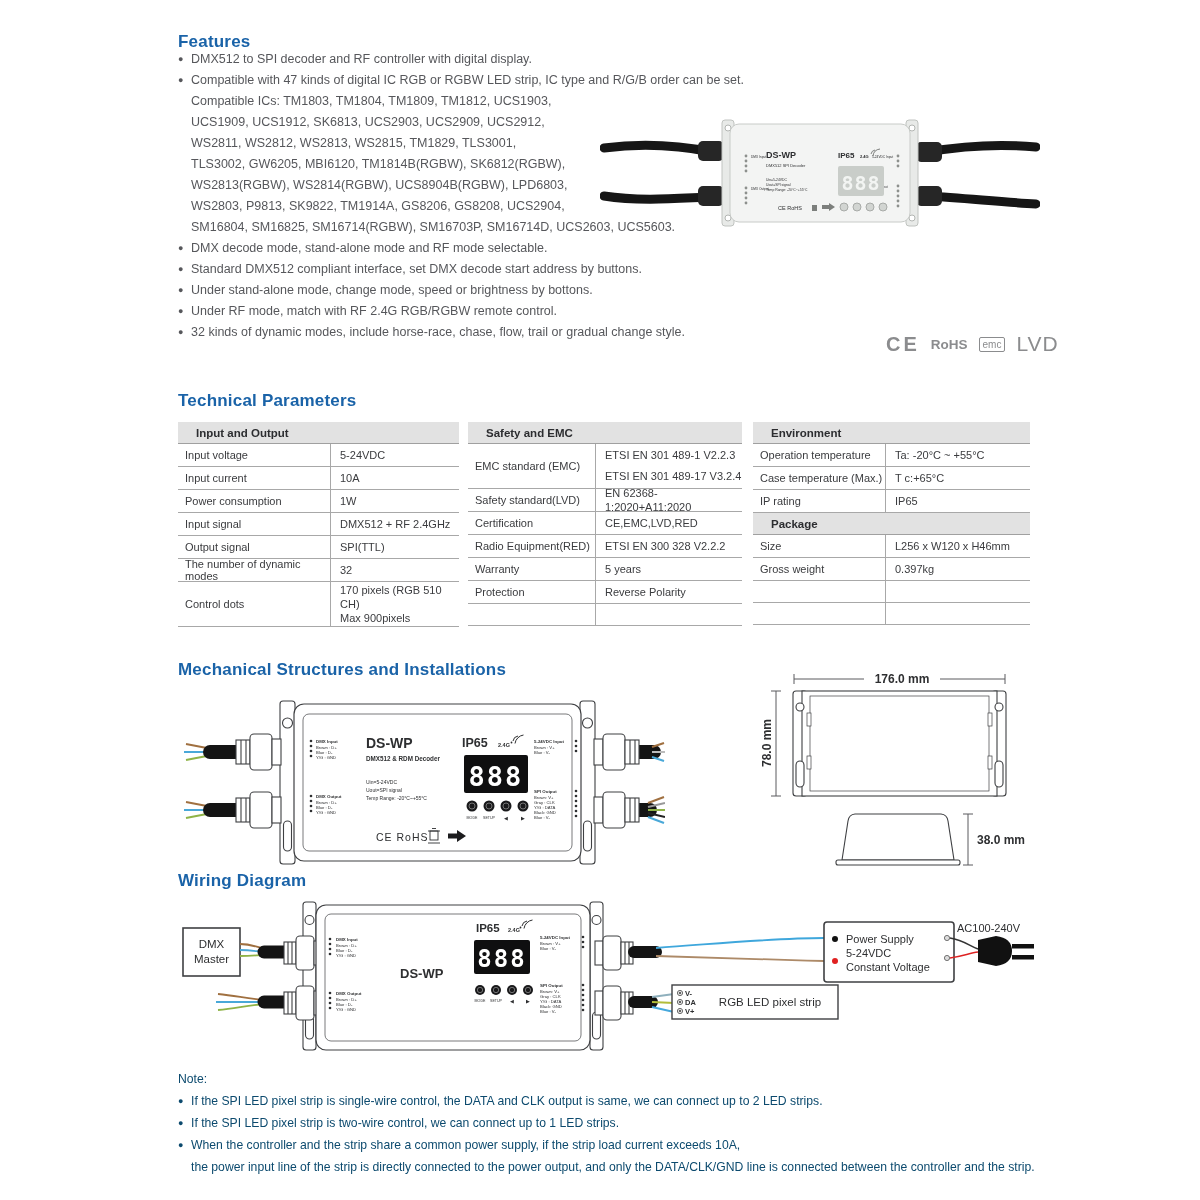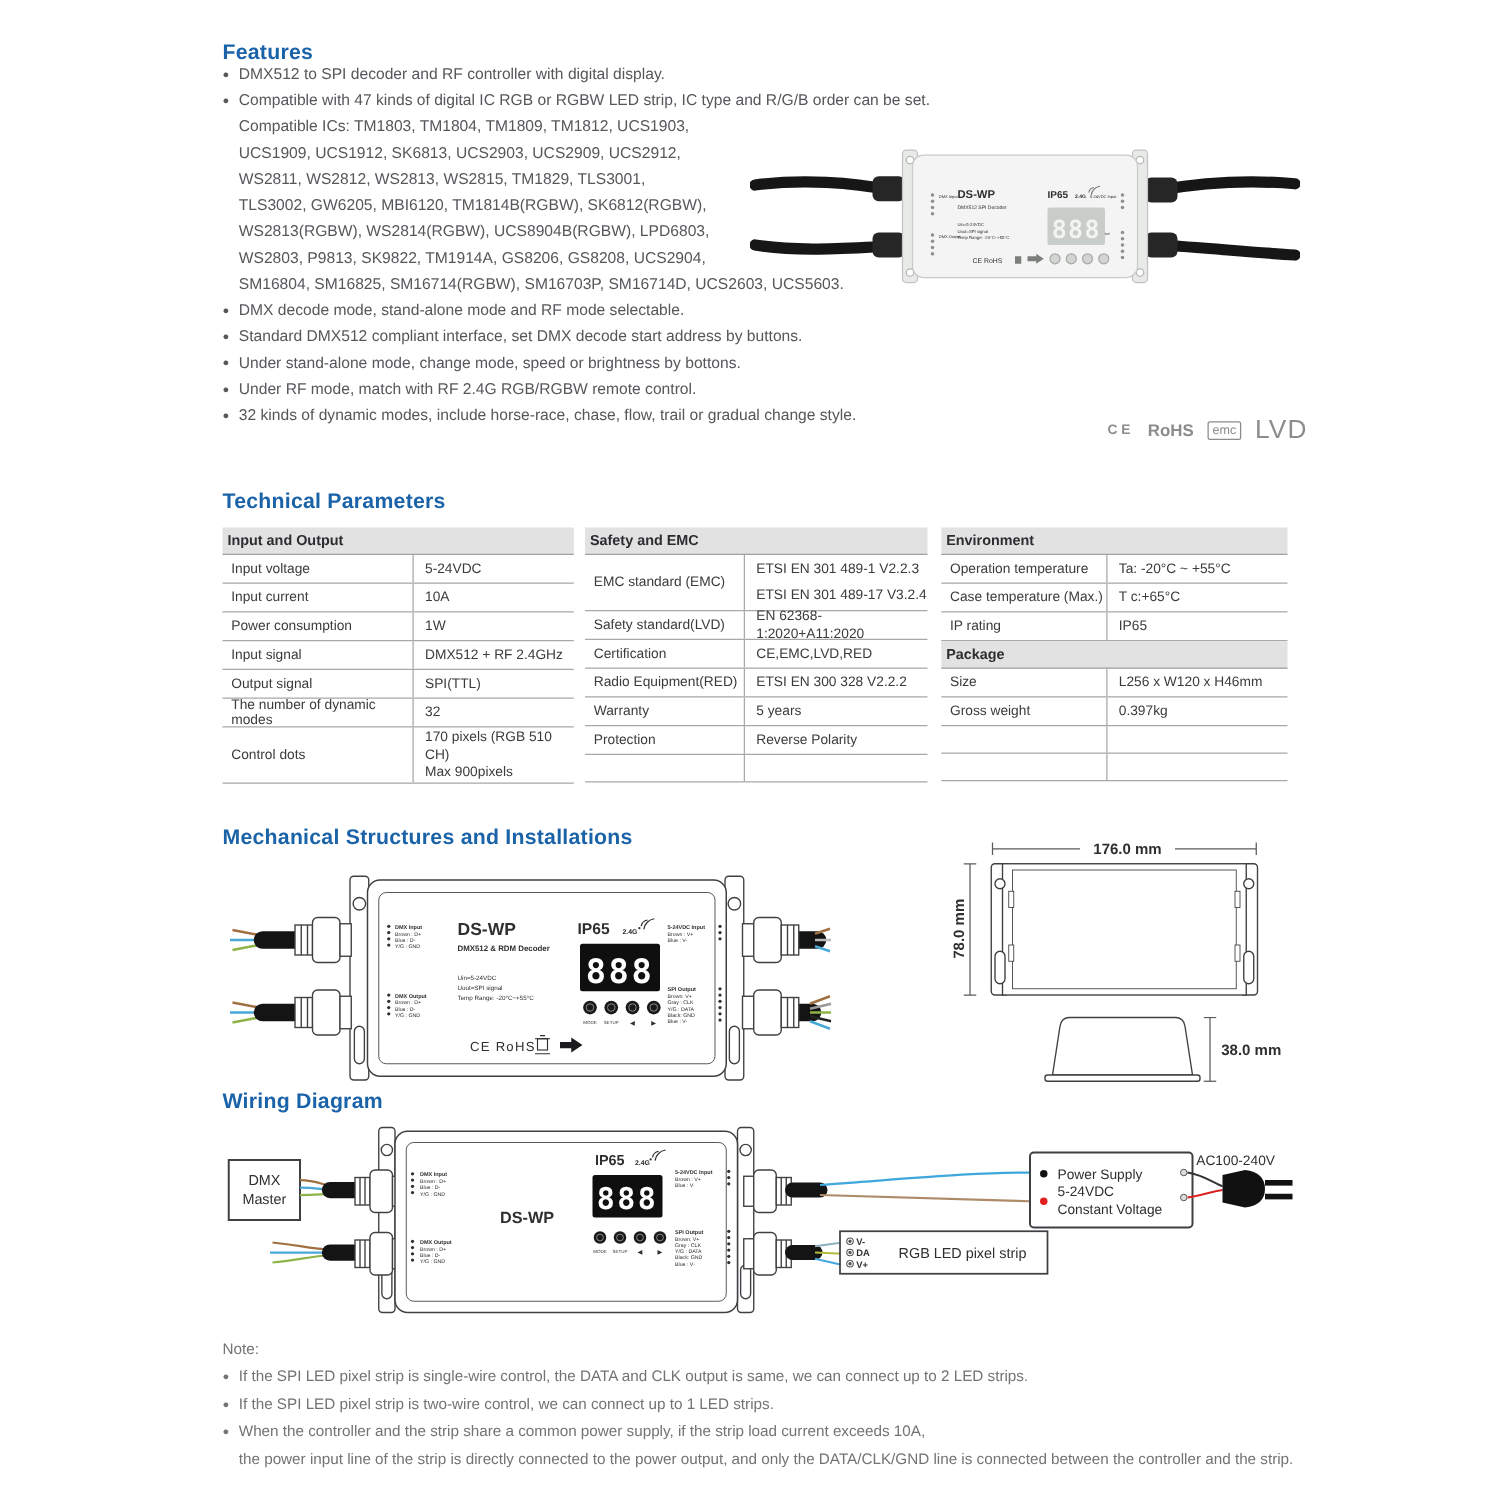--- a/index.html
+++ b/index.html
@@ -6,41 +6,41 @@
   .page{position:relative;width:1200px;height:1200px;background:#fff;
         font-family:"Liberation Sans",sans-serif;overflow:hidden;color:#56575b;}
   .heading{position:absolute;color:#1a63a8;font-size:17px;font-weight:bold;letter-spacing:.2px;}
   
   .feat-list{position:absolute;left:178px;top:49px;width:575px;font-size:12.5px;line-height:21px;color:#56575b;}
   .b-line{position:relative;padding-left:13px;}
   .b-line .dot{position:absolute;left:0;top:0;font-size:9px;}
   .ic-line{padding-left:13px;}
   
   .certs{position:absolute;left:886px;top:332px;display:flex;align-items:center;gap:11px;color:#8b8c8e;}
-  .ce{font-size:11px;font-weight:600;letter-spacing:3px;}
+  .ce{font-size:20px;font-weight:600;letter-spacing:3px;}
   .rohs{font-size:13.5px;font-weight:bold;}
   .emcbox{font-size:10px;border:1px solid #8b8c8e;border-radius:2px;padding:0 3px;line-height:13px;}
   .lvd{font-size:21px;font-weight:500;letter-spacing:1px;}
   
   .tp{position:absolute;top:422px;font-size:11px;color:#3a3b3e;}
-  .tp-h{background:#e2e2e2;height:22px;line-height:22px;padding-left:4px;font-size:11.5px;
+  .tp-h{background:#e2e2e2;height:22px;line-height:22px;padding-left:18px;font-size:11.5px;
         font-weight:bold;color:#2c2d30;border-bottom:1px solid #a0a0a0;box-sizing:border-box;}
   .tp-row{display:flex;border-bottom:1px solid #a8a8a8;box-sizing:border-box;}
   .tp-row.r1{height:23px;}
   .tp-row.r2{height:45px;}
   .tp-row.re{height:22px;border-bottom:1px solid #a8a8a8;}
   .tp-lab{display:flex;align-items:center;padding-left:7px;box-sizing:border-box;}
   .tp-val{flex:1;display:flex;align-items:center;border-left:1px solid #a8a8a8;
           padding-left:9px;white-space:pre-line;line-height:14px;box-sizing:border-box;}
   .tp-val.lh-tall{line-height:21px;}
   .w1 .tp-lab{width:152px;}
   .w2 .tp-lab{width:127px;}
   .w3 .tp-lab{width:132px;}
   
-  .note{position:absolute;left:178px;top:1068px;width:1010px;font-size:12.2px;line-height:22px;color:#737373;}
+  .note{position:absolute;left:178px;top:1068px;width:1010px;font-size:12.2px;line-height:22px;color:#0c4a6e;}
   svg{position:absolute;}
   .svgt{font-family:"Liberation Sans",sans-serif;fill:#2e2f31;}
   .seg{font-family:"DejaVu Sans Mono",monospace;font-weight:bold;}
 </style>
 </head>
 <body>
 
 <div class="page">
 
   <div class="heading" style="left:178px;top:32px;">Features</div>

